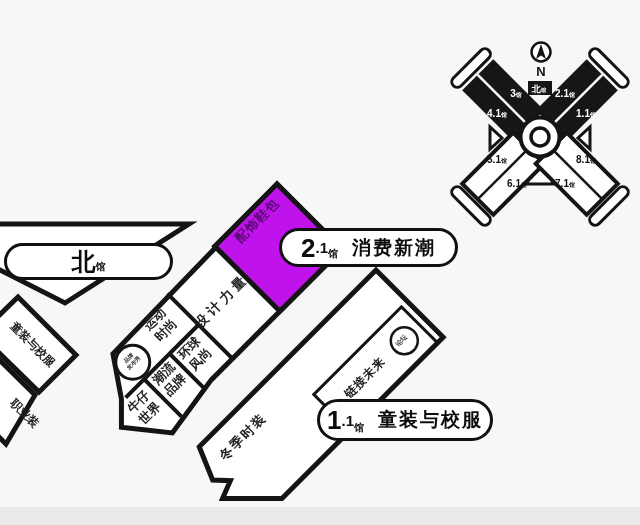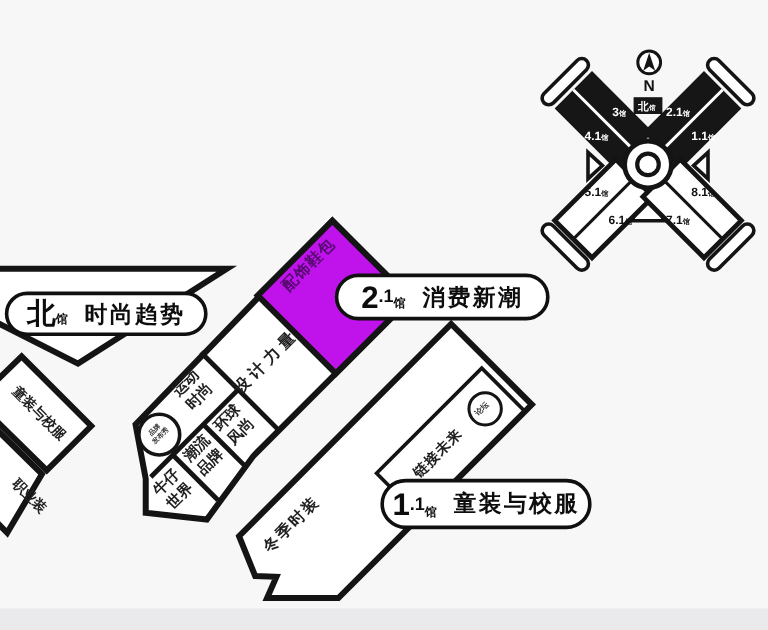--- a/index.html
+++ b/index.html
@@ -129,21 +129,20 @@
     <text x="497" y="163" text-anchor="middle"><tspan class="mm-num mm-black">5.1</tspan><tspan class="mm-guan mm-black">馆</tspan></text>
     <text x="586" y="163" text-anchor="middle"><tspan class="mm-num mm-black">8.1</tspan><tspan class="mm-guan mm-black">馆</tspan></text>
     <text x="517" y="187" text-anchor="middle"><tspan class="mm-num mm-black">6.1</tspan><tspan class="mm-guan mm-black">馆</tspan></text>
     <text x="565" y="187" text-anchor="middle"><tspan class="mm-num mm-black">7.1</tspan><tspan class="mm-guan mm-black">馆</tspan></text>
   </g>
 </svg>
 
 <div class="pill" style="left:4px;top:243px;width:163px;height:31px;">
   <span class="big" style="font-size:24px">北</span>
   <span class="sub">馆</span>
-  <span class="title">时尚趋势</span>
 </div>
 
 <div class="pill" style="left:279px;top:228px;width:173px;height:33px;">
   <span class="big">2</span>
   <span class="mid">.1</span>
   <span class="sub">馆</span>
   <span class="title">消费新潮</span>
 </div>
 
 <div class="pill" style="left:317px;top:399px;width:170px;height:36px;">

